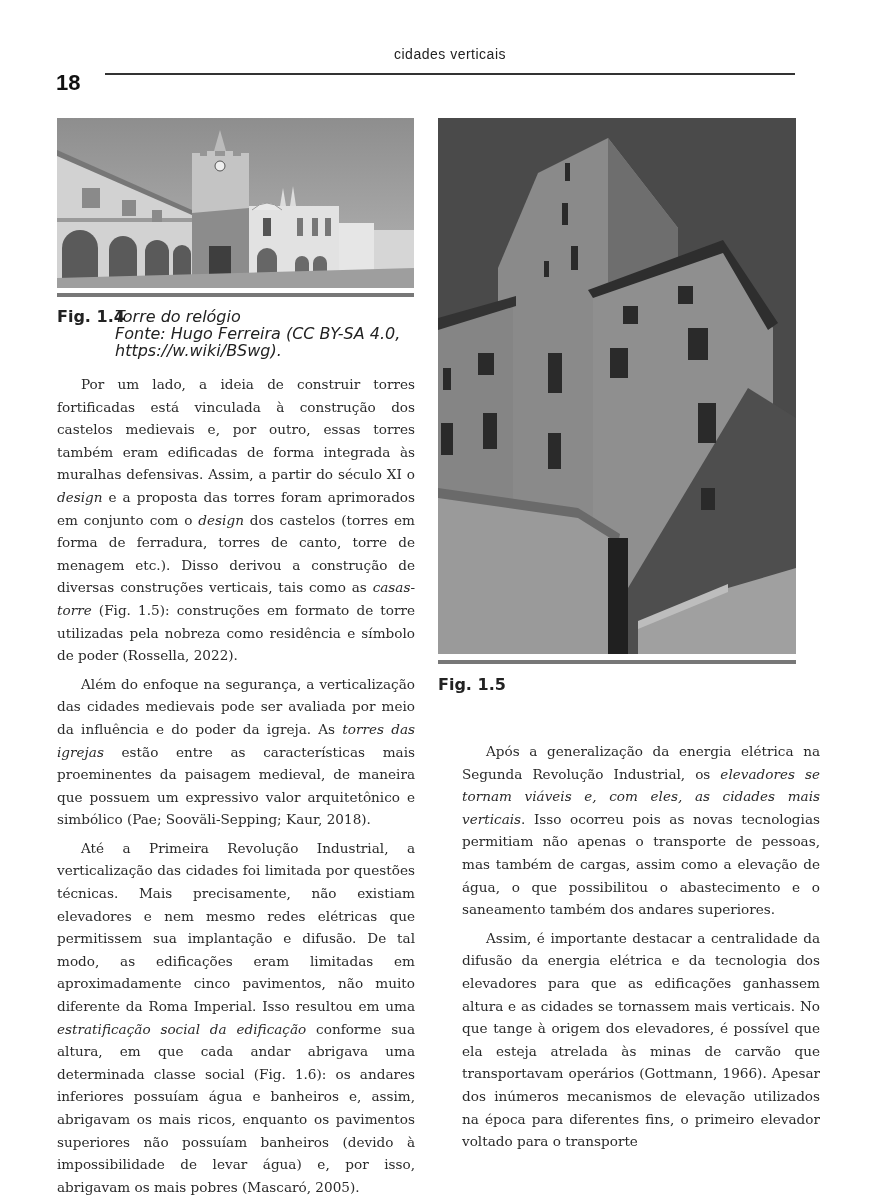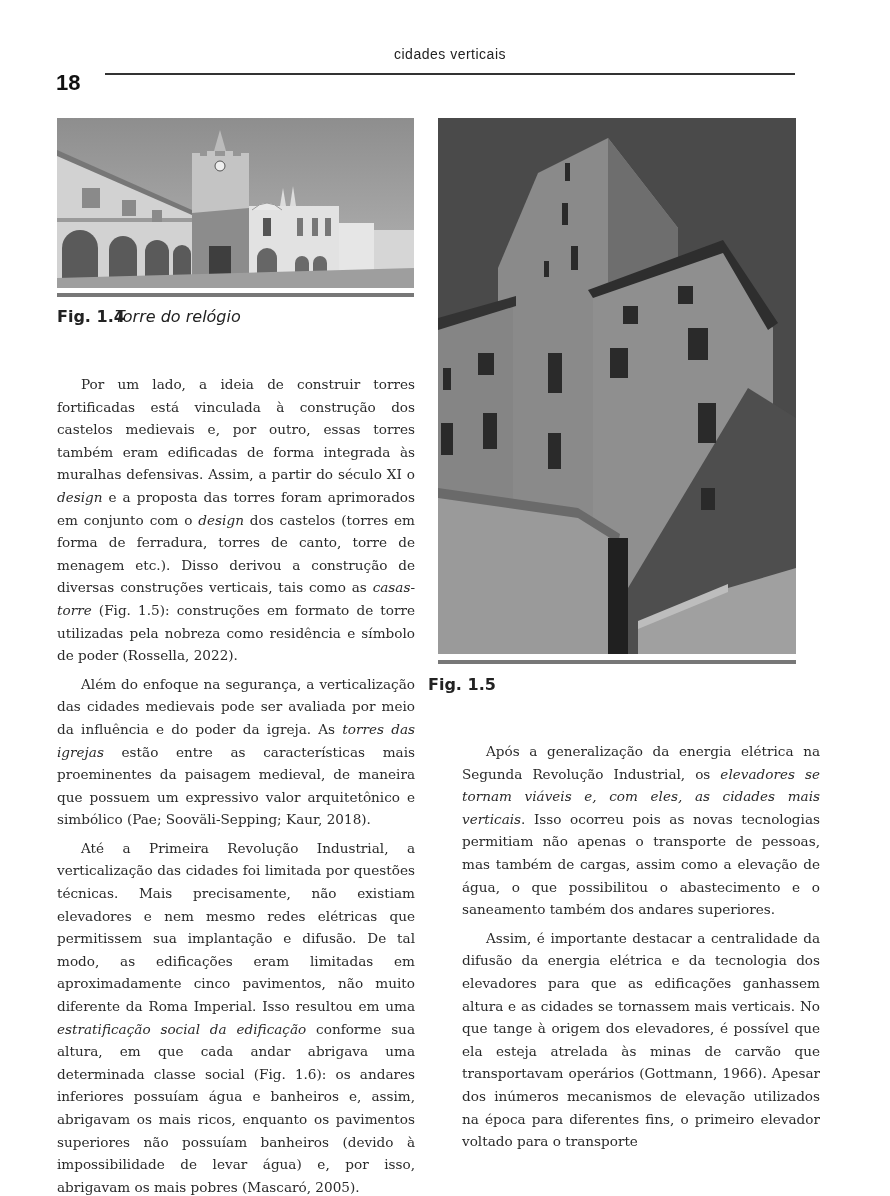--- a/index.html
+++ b/index.html
@@ -86,20 +86,21 @@
 
     <polygon points="0,160 357,150 357,170 0,170" fill="#9e9e9e"></polygon>
   </svg>
 </div>
 <div class="fig-rule" style="left:57px; top:293px; width:357px;"></div>
 
 <div class="caption" style="left:57px; top:308px; width:360px; height:52px;">
   <span class="fig-label">Fig. 1.4</span>
   <div class="fig-text">
     <div>Torre do relógio</div>
+    <div>Fonte: Hugo Ferreira (CC BY-SA 4.0, https://w.wiki/BSwg).</div>
   </div>
 </div>
 
 <div class="photo" style="left:438px; top:118px; width:358px; height:536px;">
   <svg viewBox="0 0 358 536" preserveAspectRatio="none">
     <rect width="358" height="536" fill="#4a4a4a"></rect>
 
     <polygon points="100,55 170,20 240,110 240,520 60,520 60,150" fill="#8a8a8a"></polygon>
     <polygon points="170,20 240,110 240,520 170,520 170,60" fill="#6e6e6e"></polygon>
 
@@ -132,21 +133,21 @@
 
     <polygon points="0,375 140,395 180,420 180,536 0,536" fill="#9a9a9a"></polygon>
     <polygon points="0,370 140,390 182,416 180,425 140,400 0,380" fill="#6a6a6a"></polygon>
     <rect x="170" y="420" width="20" height="116" fill="#202020"></rect>
     <polygon points="200,536 200,505 290,470 358,450 358,536" fill="#a0a0a0"></polygon>
     <polygon points="200,503 290,466 290,474 200,511" fill="#bdbdbd"></polygon>
   </svg>
 </div>
 <div class="fig-rule" style="left:438px; top:660px; width:358px;"></div>
 
-<div class="caption" style="left:428px; top:676px; width:360px; height:52px;">
+<div class="caption" style="left:438px; top:676px; width:360px; height:52px;">
   <span class="fig-label">Fig. 1.5</span>
   <div class="fig-text">
   </div>
 </div>
 
 <div class="col" style="left:57px; top:373px;">
   <p><span>Por um lado, a ideia de construir torres fortificadas está vinculada à construção dos castelos medievais e, por outro, essas torres também eram edificadas de forma integrada às muralhas defensivas. Assim, a partir do século XI o </span><em>design</em><span> e a proposta das torres foram aprimorados em conjunto com o </span><em>design</em><span> dos castelos (torres em forma de ferradura, torres de canto, torre de menagem etc.). Disso derivou a construção de diversas construções verticais, tais como as </span><em>casas-torre</em><span> (Fig. 1.5): construções em formato de torre utilizadas pela nobreza como residência e símbolo de poder (Rossella, 2022).</span></p>
   <p><span>Além do enfoque na segurança, a verticalização das cidades medievais pode ser avaliada por meio da influência e do poder da igreja. As </span><em>torres das igrejas</em><span> estão entre as características mais proeminentes da paisagem medieval, de maneira que possuem um expressivo valor arquitetônico e simbólico (Pae; Sooväli-Sepping; Kaur, 2018).</span></p>
   <p><span>Até a Primeira Revolução Industrial, a verticalização das cidades foi limitada por questões técnicas. Mais precisamente, não existiam elevadores e nem mesmo redes elétricas que permitissem sua implantação e difusão. De tal modo, as edificações eram limitadas em aproximadamente cinco pavimentos, não muito diferente da Roma Imperial. Isso resultou em uma </span><em>estratificação social da edificação</em><span> conforme sua altura, em que cada andar abrigava uma determinada classe social (Fig. 1.6): os andares inferiores possuíam água e banheiros e, assim, abrigavam os mais ricos, enquanto os pavimentos superiores não possuíam banheiros (devido à impossibilidade de levar água) e, por isso, abrigavam os mais pobres (Mascaró, 2005).</span></p>
 </div>

